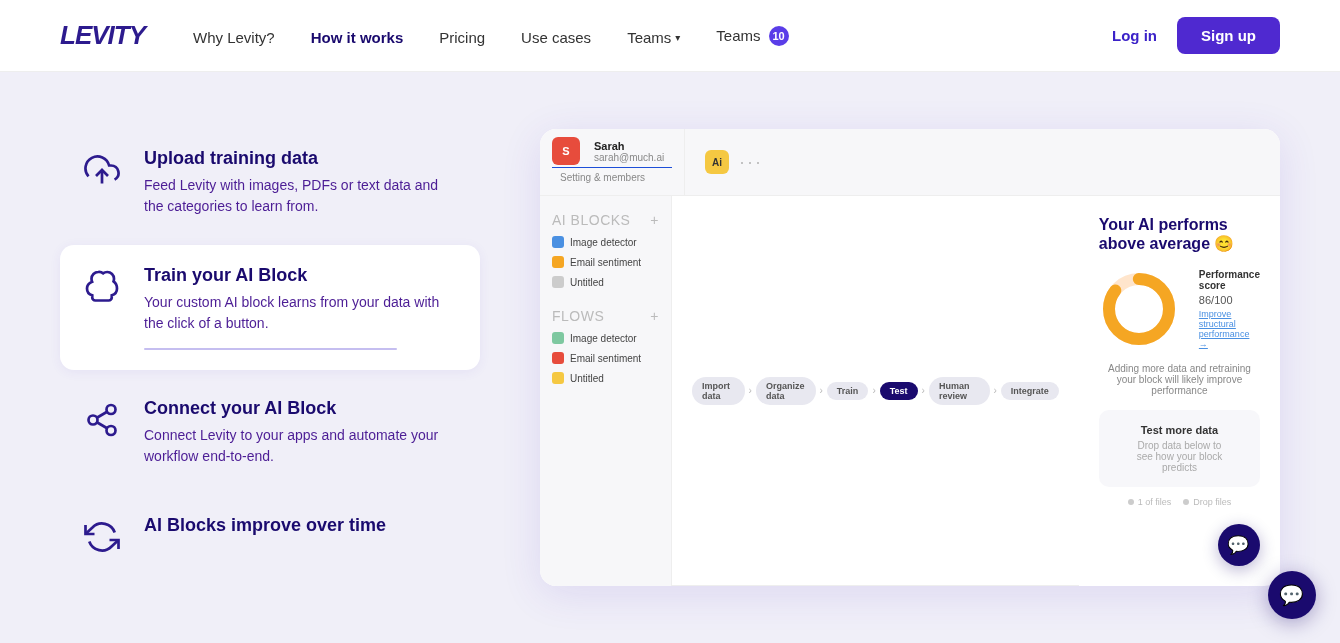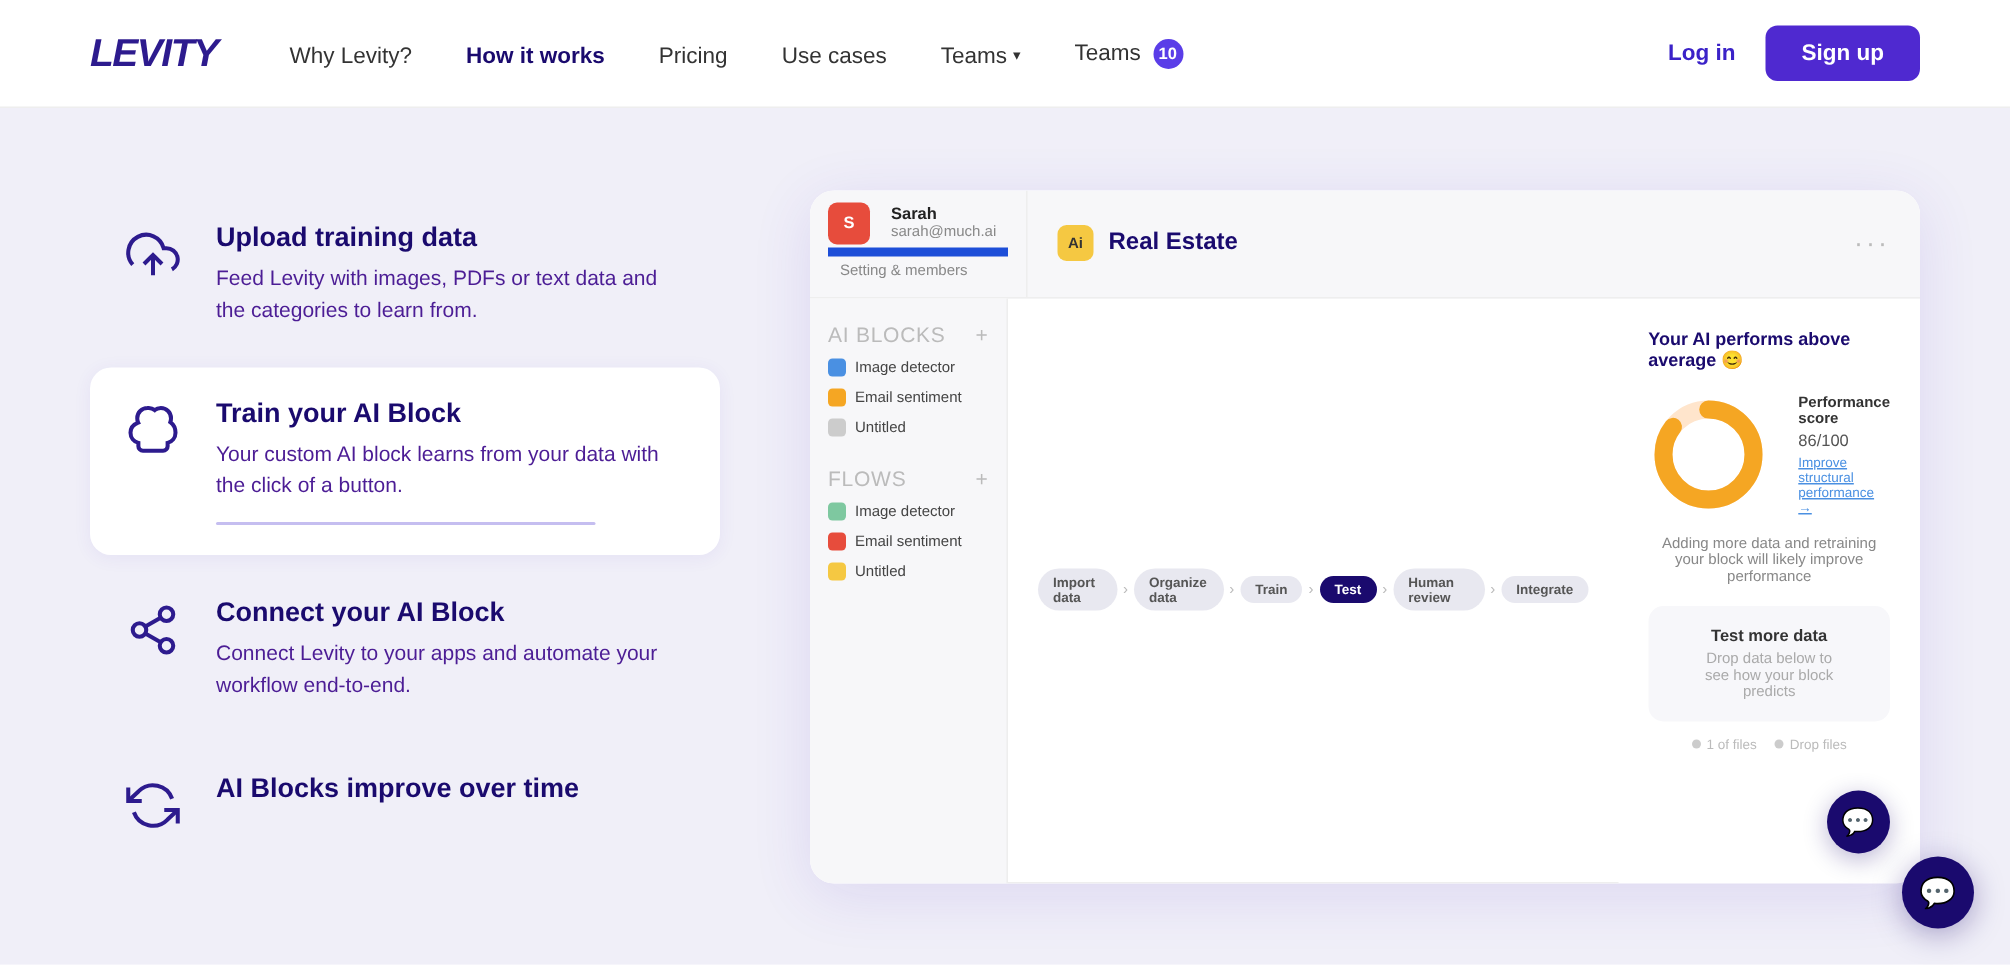--- a/index.html
+++ b/index.html
@@ -173,21 +173,21 @@
       font-weight: 700;
       color: #222;
     }
     .app-user-email {
       font-size: 10px;
       color: #888;
     }
     .app-settings {
       font-size: 10px;
       color: #888;
-      border-top: 6px solid #1d4ed8;
+      border-top: 1px solid #1d4ed8;
       padding: 4px 8px;
       margin-top: 2px;
     }
     .app-sidebar {
       width: 132px;
       background: #f7f7f9;
       border-right: 1px solid #eee;
       padding: 8px 0;
       flex-shrink: 0;
     }
@@ -285,21 +285,21 @@
     }
 
     .app-performance {
       flex: 1;
       display: flex;
       flex-direction: column;
       align-items: center;
       padding: 20px;
     }
     .performance-label {
-      font-size: 12px;
+      font-size: 16px;
       font-weight: 700;
       color: #1a0a6e;
       margin-bottom: 16px;
       display: flex;
       align-items: center;
       gap: 6px;
     }
     .performance-chart-area {
       display: flex;
       align-items: center;
@@ -499,21 +499,20 @@
           <div class="app-avatar">S</div>
           <div>
             <div class="app-user-name">Sarah</div>
             <div class="app-user-email">sarah@much.ai</div>
           </div>
         </div>
         <div class="app-settings">Setting &amp; members</div>
       </div>
       <div style="flex:1; display:flex; align-items:center; padding:0 20px;">
         <div class="app-logo-small">Ai</div>
-        <div class="app-title">Real Estate</div>
         <div class="app-dots">···</div>
       </div>
     </div>
 
     <div style="display:flex; min-height:390px;">
 
       <div class="app-sidebar">
         <div class="sidebar-section-title">
           <span>AI BLOCKS</span>
           <span>+</span>

